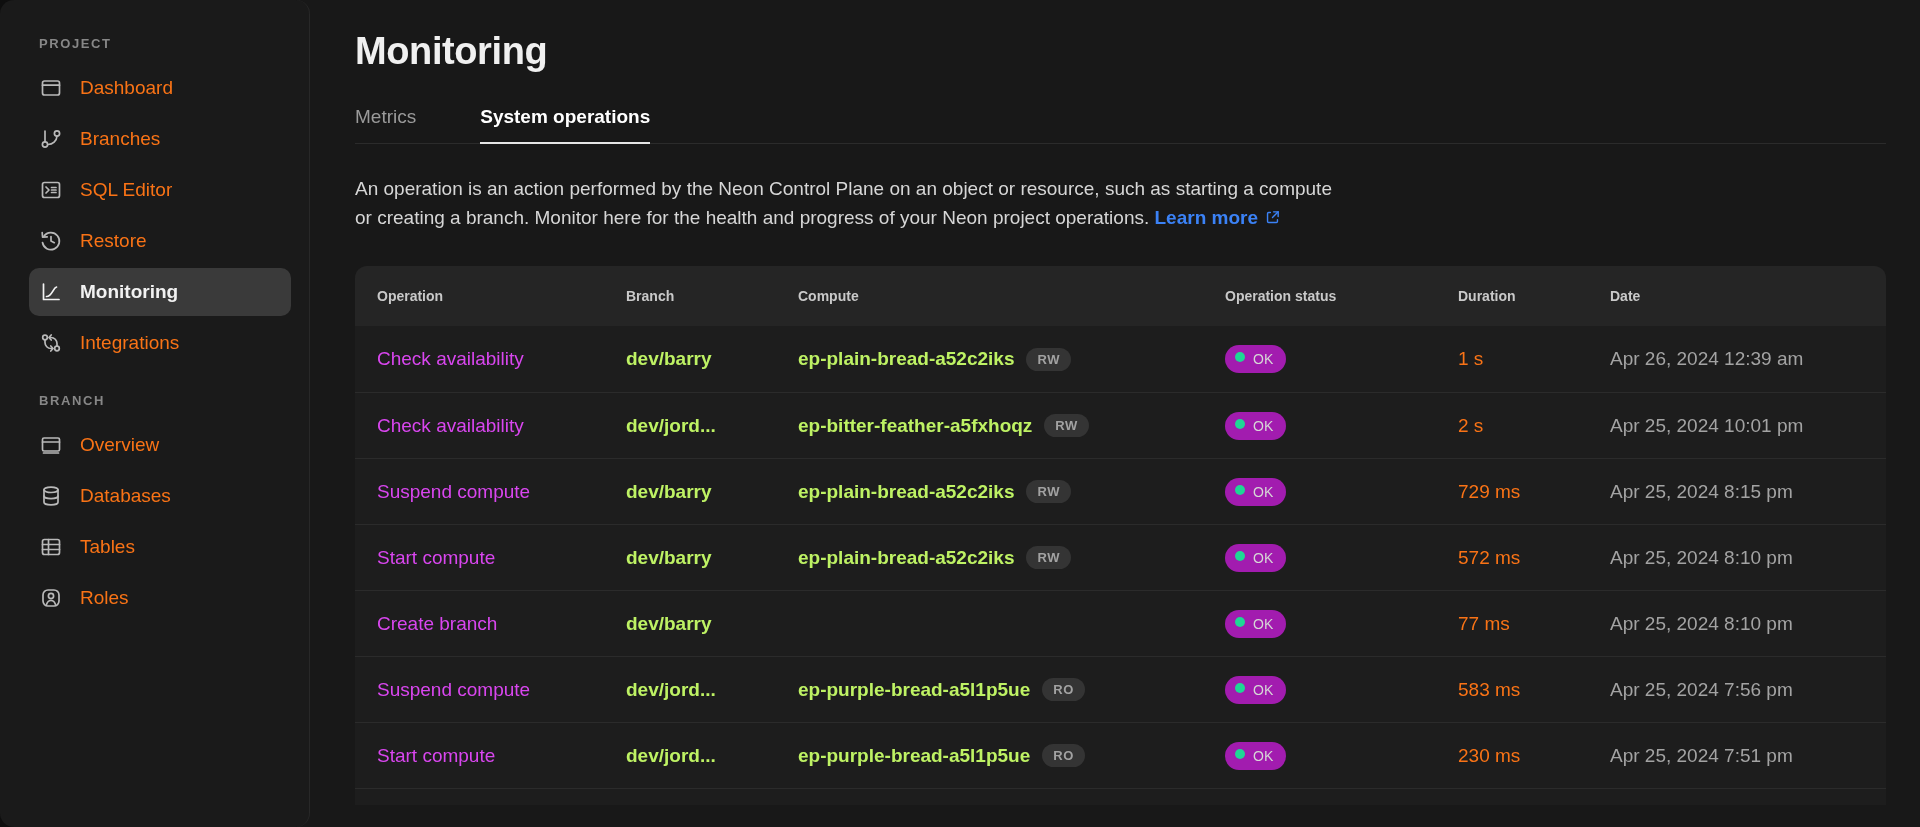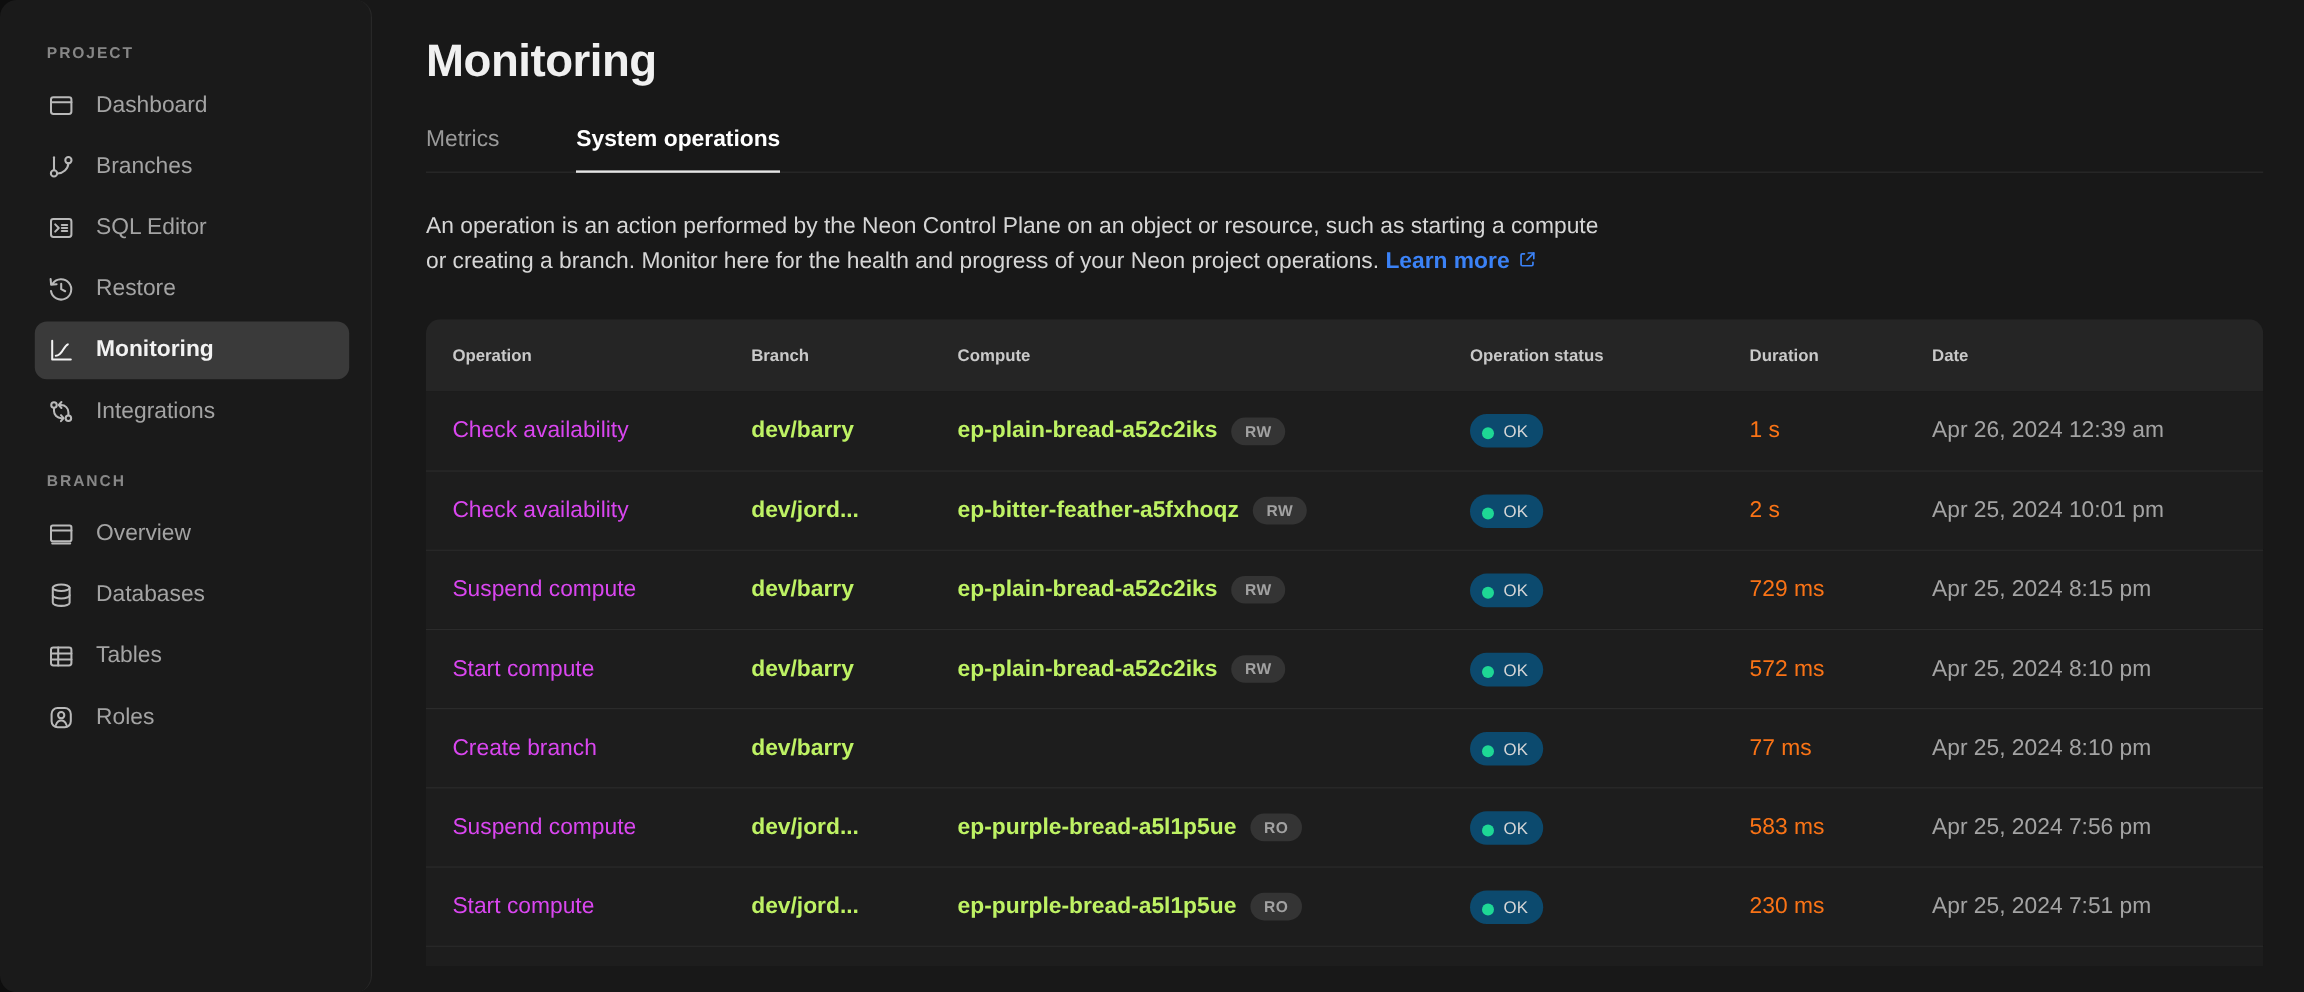--- a/index.html
+++ b/index.html
@@ -17,21 +17,21 @@
     position:relative; width:310px; min-width:310px; height:827px;
     background:#1a1a1a; border-right:1px solid #282828; padding:36px 0 0 25px;border-radius:14px;
   }
   .nav-section { margin-bottom:26px; }
   .section-label {
     font-size:13px; font-weight:700; letter-spacing:1.6px; color:#878787;
     padding:0 0 10px 14px; text-transform:uppercase;
   }
   .nav-item {
     display:flex; align-items:center; gap:17px; height:48px; margin:3px 18px 0 4px;
-    padding-left:10px; border-radius:10px; cursor:pointer; color:#a3a3a3; font-size:19px;
+    padding-left:10px; border-radius:10px; cursor:pointer; color:#f97316; font-size:19px;
   }
   .nav-item .nav-icon { width:24px; height:24px; color:#b9b9b9; display:inline-flex; }
   .nav-item .nav-icon svg { width:24px; height:24px; }
   .nav-item.active { background:#3a3a3a; color:#f2f2f2; font-weight:600; }
   .nav-item.active .nav-icon { color:#f2f2f2; }
 
   
   main { flex:1; padding:28px 34px 0 45px; }
   h1.page-title { font-size:38px; font-weight:700; color:#f0f0f0; letter-spacing:-0.4px; line-height:46px; }
 
@@ -58,21 +58,21 @@
   .cell { display:flex; align-items:center; }
   .cell.op   { color:#d946ef; }
   .cell.dur  { color:#f97316; }
   .cell.date { color:#a3a3a3; }
   a.blue-link { color:#bef264; font-weight:600; text-decoration:none; cursor:pointer; }
   .type-badge {
     margin-left:12px; background:#343434; color:#a2a2a2; font-size:13px; font-weight:700;
     letter-spacing:0.5px; padding:5px 11px; border-radius:999px; line-height:1;
   }
   .status-pill {
-    display:inline-flex; align-items:flex-end; gap:8px; background:#0c4a6e;
+    display:inline-flex; align-items:flex-start; gap:8px; background:#a21caf;
     border-radius:999px; padding:7px 13px 7px 10px; line-height:1;
   }
   .status-dot { width:10px; height:10px; border-radius:50%; background:#1ed795; }
   .status-text { font-size:14px; color:#d6d6d6; font-weight:500; }
   .trow.partial { height:17px; border-top:1px solid #2b2b2b; background:#1d1d1d; }
 </style>
 </head>
 <body>
 
 <div class="left-strip"></div>

